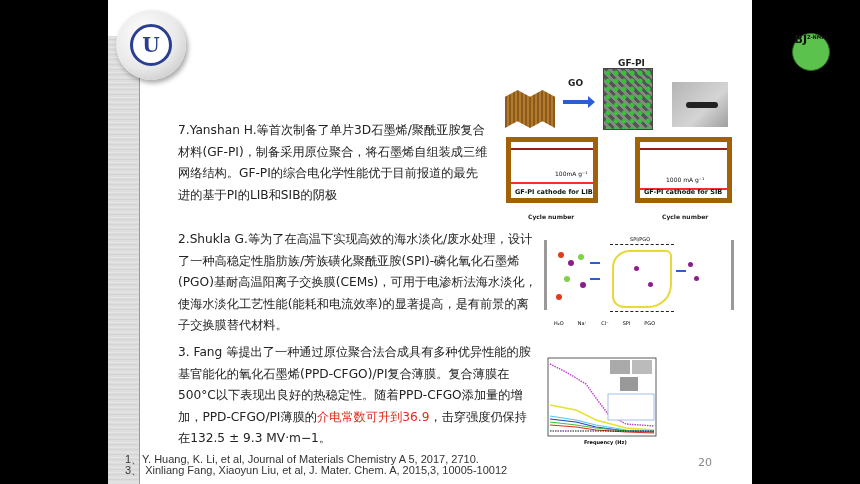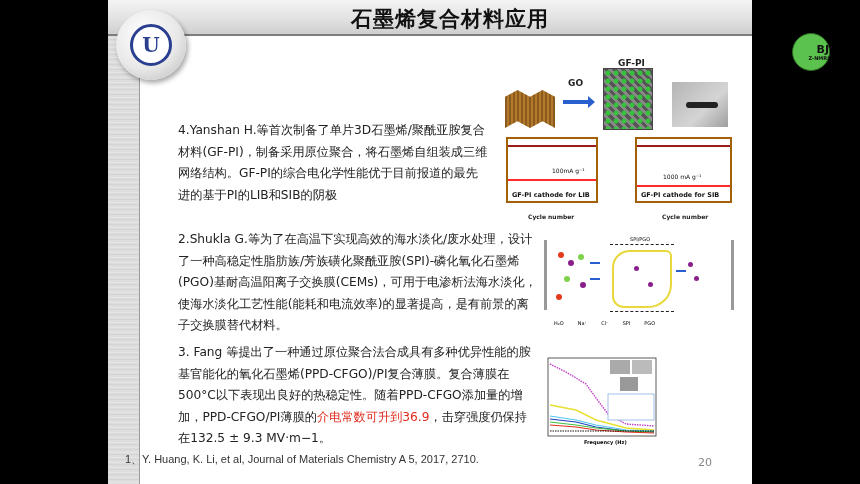--- a/index.html
+++ b/index.html
@@ -60,46 +60,43 @@
   .arrow-blue::after { content: ""; position: absolute; right: -6px; top: -4px; border-left: 7px solid #2a5fd0; border-top: 6px solid transparent; border-bottom: 6px solid transparent; }
   .gfpi-label { position: absolute; left: 510px; top: 58px; font-size: 9px; font-weight: bold; color: #222; }
   .gfpi-cube { position: absolute; left: 495px; top: 68px; width: 50px; height: 62px;
     background:
       radial-gradient(circle, #36c23a 2px, transparent 3px) 0 0/8px 8px,
       repeating-linear-gradient(45deg, #555 0 3px, #888 3px 6px);
     border: 1px solid #444; }
   .photo { position: absolute; left: 564px; top: 82px; width: 56px; height: 45px; background: linear-gradient(135deg, #b5b5b5, #d4d4d4 60%, #9e9e9e); }
   .photo::after { content: ""; position: absolute; left: 14px; top: 20px; width: 32px; height: 6px; background: #222; border-radius: 3px; }
 
-  .mini-chart { position: absolute; border: 2px solid #a16207; background: #fff; }
+  .mini-chart { position: absolute; border: 5px solid #a16207; background: #fff; }
   .mini-chart .top-line { position: absolute; left: 0; right: 0; top: 6px; height: 2px; background: #9c1c1c; }
   .mini-chart .bot-line { position: absolute; left: 0; right: 0; height: 2px; background: #ff2a2a; }
   .mini-chart .lbl { position: absolute; bottom: 2px; left: 4px; font-size: 6.5px; font-weight: bold; color: #111; white-space: nowrap; }
   .mini-chart .rate { position: absolute; font-size: 6px; color: #111; white-space: nowrap; }
   .cyc { position: absolute; font-size: 6px; font-weight: bold; color: #222; }
 
   .membrane { position: absolute; left: 436px; top: 236px; width: 200px; height: 100px; }
   .dot { position: absolute; border-radius: 50%; }
 
   .diel { position: absolute; left: 428px; top: 350px; width: 130px; height: 98px; }
 </style>
 </head>
 <body>
 
 <div class="slide">
-  <div class="title-bar">
-    <div class="title-text">石墨烯复合材料应用</div>
-  </div>
   <div class="left-strip"></div>
   <div class="logo-wrap">
     <div class="logo-inner">U</div>
   </div>
 
 
-  <div class="para p1">4.Yanshan H.等首次制备了单片3D石墨烯/聚酰亚胺复合材料(GF-PI)，制备采用原位聚合，将石墨烯自组装成三维网络结构。GF-PI的综合电化学性能优于目前报道的最先进的基于PI的LIB和SIB的阴极</div>
+  <div class="para p1">7.Yanshan H.等首次制备了单片3D石墨烯/聚酰亚胺复合材料(GF-PI)，制备采用原位聚合，将石墨烯自组装成三维网络结构。GF-PI的综合电化学性能优于目前报道的最先进的基于PI的LIB和SIB的阴极</div>
   <div class="para p2">2.Shukla G.等为了在高温下实现高效的海水淡化/废水处理，设计了一种高稳定性脂肪族/芳族磺化聚酰亚胺(SPI)-磷化氧化石墨烯(PGO)基耐高温阳离子交换膜(CEMs)，可用于电渗析法海水淡化，使海水淡化工艺性能(能耗和电流效率)的显著提高，是有前景的离子交换膜替代材料。</div>
   <div class="para p3">
     <span>3. Fang 等提出了一种通过原位聚合法合成具有多种优异性能的胺基官能化的氧化石墨烯(PPD-CFGO)/PI复合薄膜。复合薄膜在500°C以下表现出良好的热稳定性。随着PPD-CFGO添加量的增加，PPD-CFGO/PI薄膜的</span><span class="red">介电常数可升到36.9</span><span>，击穿强度仍保持在132.5 ± 9.3 MV·m−1。</span>
   </div>
 
   <div>
     <div class="go-label">GO</div>
     <div class="go-sheet"></div>
     <div class="arrow-blue"></div>
     <div class="gfpi-label">GF-PI</div>
@@ -165,20 +162,21 @@
       <rect x="74" y="10" width="20" height="14" fill="#aaa"></rect>
       <rect x="96" y="10" width="20" height="14" fill="#bbb"></rect>
       <rect x="84" y="27" width="18" height="14" fill="#999"></rect>
       <rect x="72" y="44" width="46" height="26" fill="#fff" stroke="#8ab0e0" stroke-width="0.8"></rect>
     </svg>
     <div style="position:absolute;left:48px;top:89px;font-size:5px;font-weight:bold;">Frequency (Hz)</div>
   </div>
 
   <div class="refs">
     <div>1、Y. Huang, K. Li, et al, Journal of Materials Chemistry A 5, 2017, 2710.</div>
+    <div>3、 Xinliang Fang, Xiaoyun Liu, et al, J. Mater. Chem. A, 2015,3, 10005-10012</div>
   </div>
   <div class="page-num">20</div>
 </div>
 
-<div style="position:absolute;left:792px;top:33px;width:38px;height:38px;border-radius:50%;background:#5cc24e;border:1px solid #2c6a22;display:flex;flex-direction:column;align-items:flex-end;justify-content:center;">
+<div style="position:absolute;left:792px;top:33px;width:38px;height:38px;border-radius:50%;background:#5cc24e;border:1px solid #2c6a22;display:flex;align-items:flex-start;justify-content:center;">
   <div style="font-size:11px;font-weight:bold;color:#111;line-height:11px;">BJ</div>
   <div style="font-size:5px;font-weight:bold;color:#111;">Z-NMRI</div>
 </div>
 
 </body></html>

